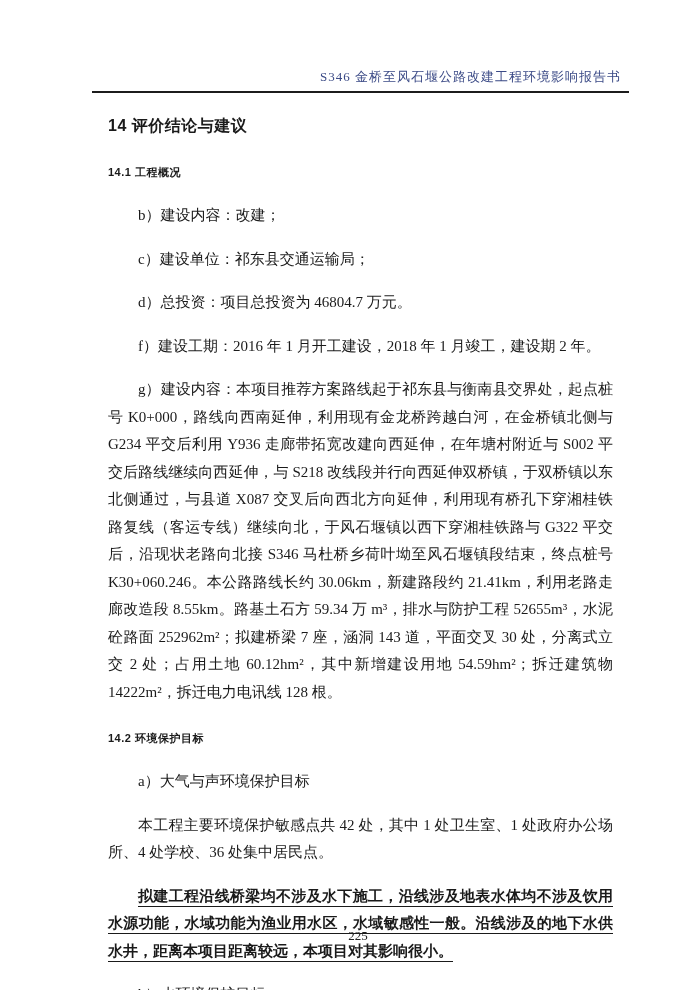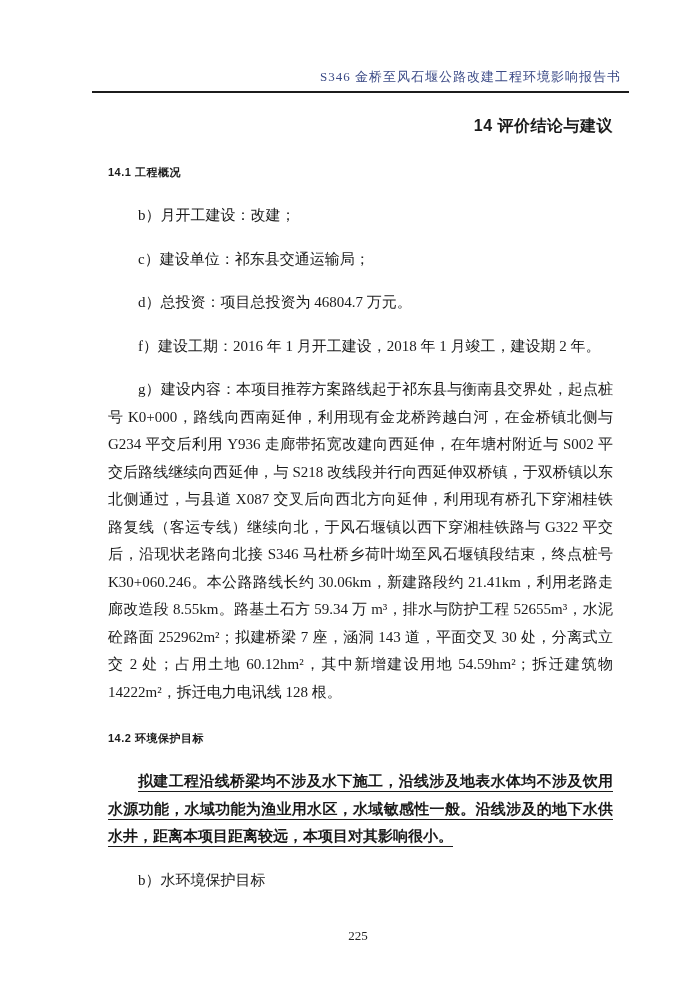--- a/index.html
+++ b/index.html
@@ -38,21 +38,21 @@
     line-height: 27.5px;
     text-align: justify;
   }
   .h-chapter {
     font-family: "Liberation Sans", "DejaVu Sans", sans-serif;
     font-weight: bold;
     font-size: 16px;
     letter-spacing: 0.5px;
     margin-top: 4px;
     line-height: 28px;
-    text-align: right;
+    text-align: left;
   }
   .h-section {
     font-family: "Liberation Sans", "DejaVu Sans", sans-serif;
     font-weight: bold;
     font-size: 11px;
     letter-spacing: 0.5px;
     line-height: 28px;
     margin-top: 2px;
     text-align: left;
   }
@@ -81,34 +81,36 @@
 
   <div class="running-header">S346 金桥至风石堰公路改建工程环境影响报告书</div>
 
   <div class="content">
 
     <div class="h-chapter">14  评价结论与建议</div>
 
     <div class="h-section">14.1  工程概况</div>
 
 
-    <div class="para">b）月开工建设：改建；</div>
+    <div class="para">b）建设内容：改建；</div>
 
     <div class="para">c）建设单位：祁东县交通运输局；</div>
 
     <div class="para">d）总投资：项目总投资为 46804.7 万元。</div>
 
 
     <div class="para">f）建设工期：2016 年 1 月开工建设，2018 年 1 月竣工，建设期 2 年。</div>
 
     <div class="para">g）建设内容：本项目推荐方案路线起于祁东县与衡南县交界处，起点桩号 K0+000，路线向西南延伸，利用现有金龙桥跨越白河，在金桥镇北侧与 G234 平交后利用 Y936 走廊带拓宽改建向西延伸，在年塘村附近与 S002 平交后路线继续向西延伸，与 S218 改线段并行向西延伸双桥镇，于双桥镇以东北侧通过，与县道 X087 交叉后向西北方向延伸，利用现有桥孔下穿湘桂铁路复线（客运专线）继续向北，于风石堰镇以西下穿湘桂铁路与 G322 平交后，沿现状老路向北接 S346 马杜桥乡荷叶坳至风石堰镇段结束，终点桩号 K30+060.246。本公路路线长约 30.06km，新建路段约 21.41km，利用老路走廊改造段 8.55km。路基土石方 59.34 万 m³，排水与防护工程 52655m³，水泥砼路面 252962m²；拟建桥梁 7 座，涵洞 143 道，平面交叉 30 处，分离式立交 2 处；占用土地 60.12hm²，其中新增建设用地 54.59hm²；拆迁建筑物 14222m²，拆迁电力电讯线 128 根。</div>
 
     <div class="h-section">14.2  环境保护目标</div>
 
+    <div class="para">a）大气与声环境保护目标</div>
 
+    <div class="para">本工程主要环境保护敏感点共 42 处，其中 1 处卫生室、1 处政府办公场所、4 处学校、36 处集中居民点。</div>
 
     <div class="para underlined">拟建工程沿线桥梁均不涉及水下施工，沿线涉及地表水体均不涉及饮用水源功能，水域功能为渔业用水区，水域敏感性一般。沿线涉及的地下水供水井，距离本项目距离较远，本项目对其影响很小。</div>
 
     <div class="para">b）水环境保护目标</div>
 
   </div>
 
   <div class="page-number">225</div>
 
 </div>

